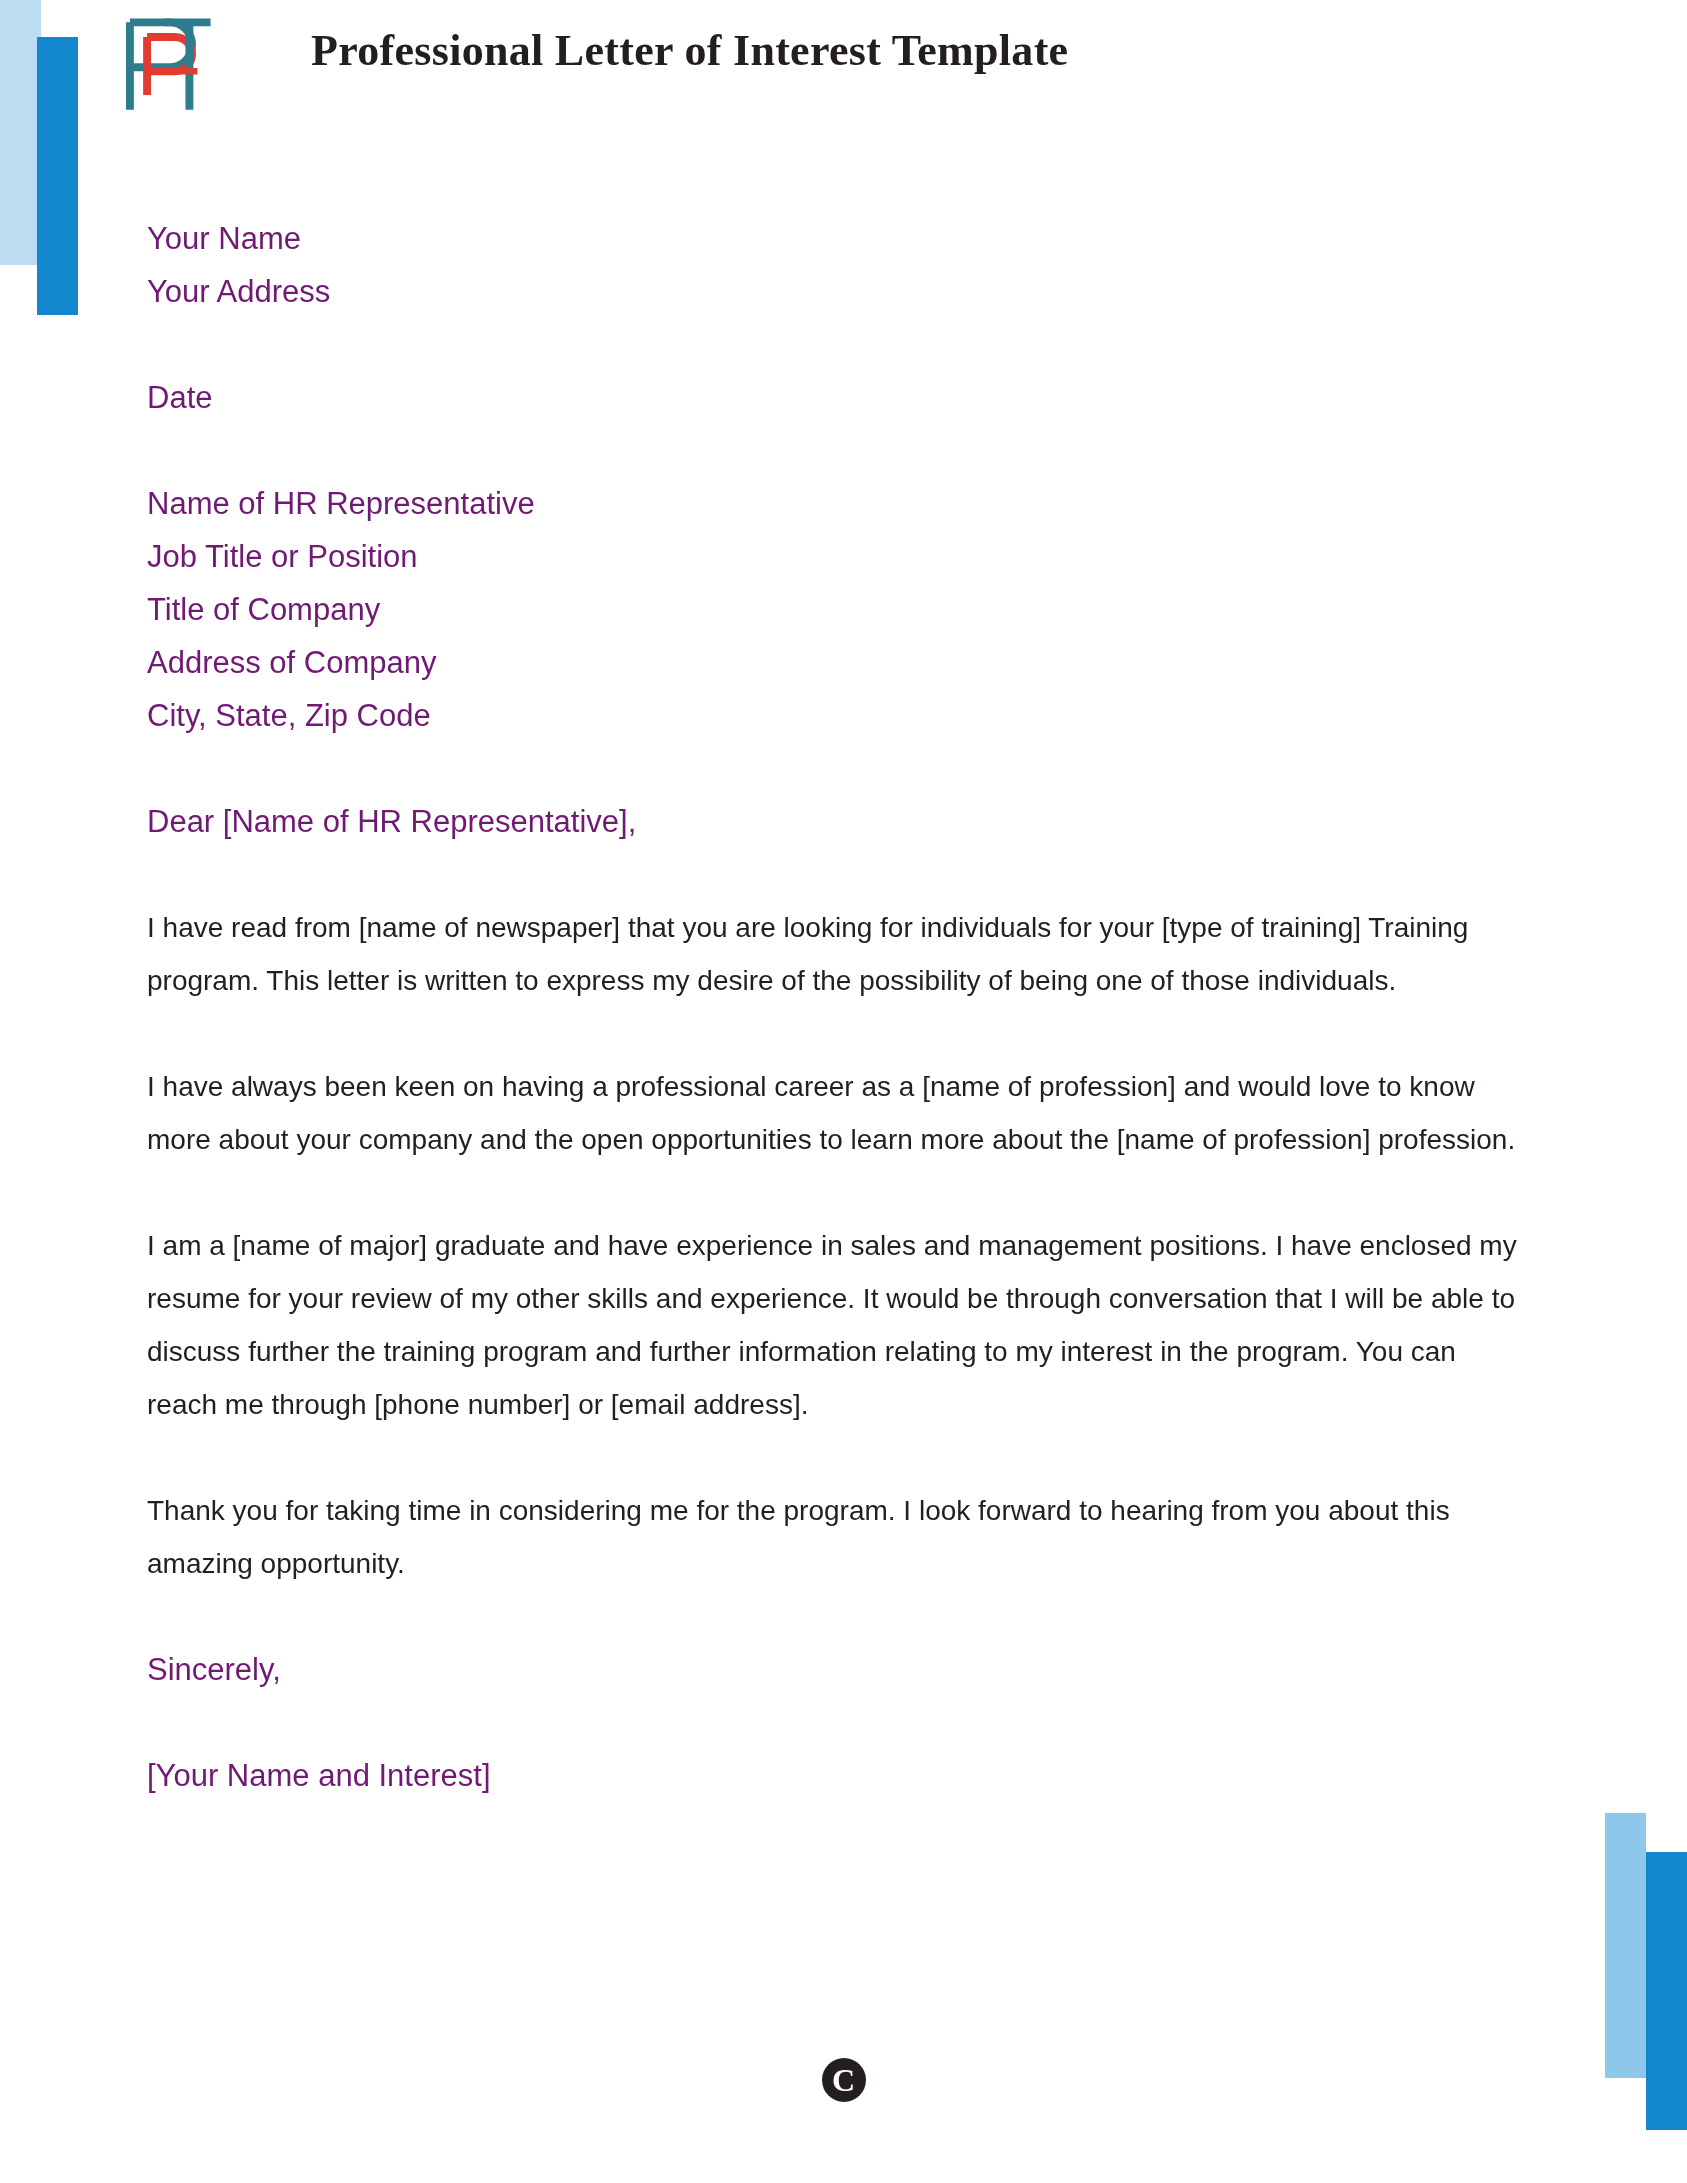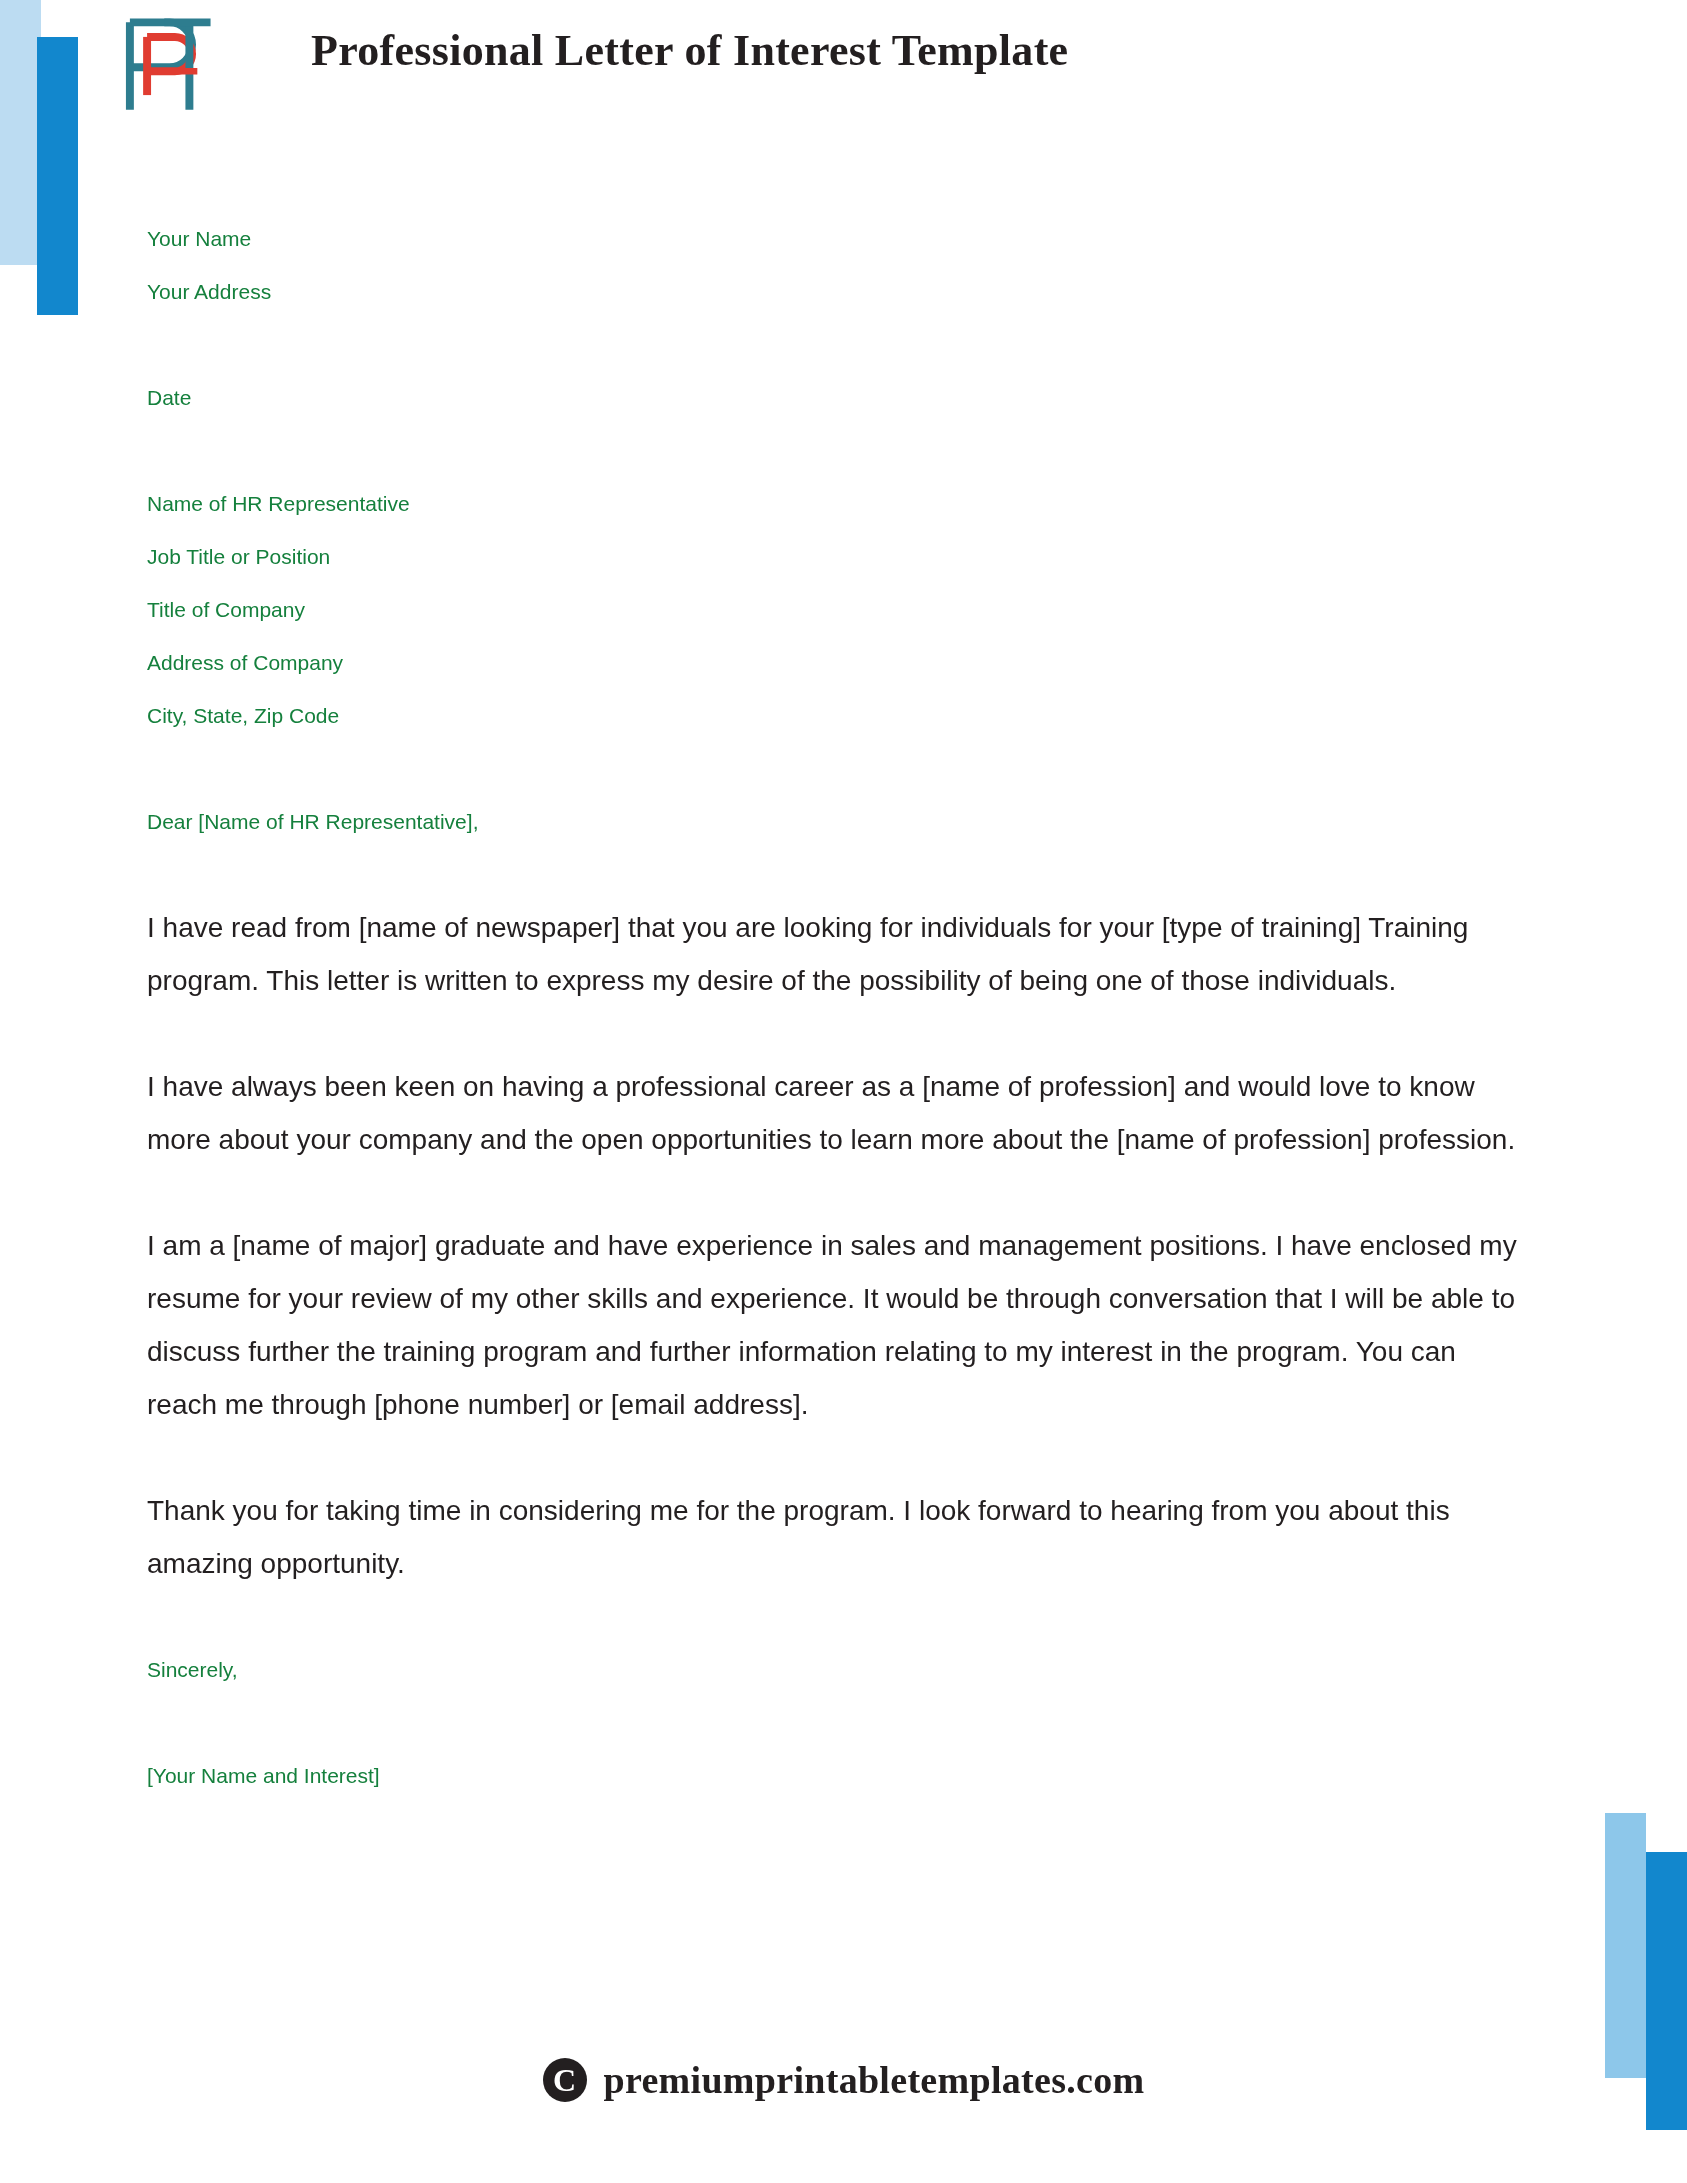--- a/index.html
+++ b/index.html
@@ -80,23 +80,23 @@
   }
 
   
   .letter {
     position: absolute;
     left: 147px;
     top: 212px;
     width: 1389px;
   }
   .line {
-    font-size: 21px;
+    font-size: 31px;
     line-height: 53px;
-    color: #15803d;
+    color: #701a75;
     white-space: pre-wrap;
   }
   .para {
     font-size: 28px;
     line-height: 53px;
     color: #231f20;
     width: 1376px;
     text-align: left;
   }
   .block { margin-bottom: 53px; }
@@ -195,17 +195,16 @@
       <div class="line">Sincerely,</div>
     </div>
 
     <div>
       <div class="line">[Your Name and Interest]</div>
     </div>
   </div>
 
   <div class="footer">
     <div class="c-mark">C</div>
-    <div class="footer-text">premiumprintabletemplates.com</div>
   </div>
 
 </div>
 
 
 </body></html>

